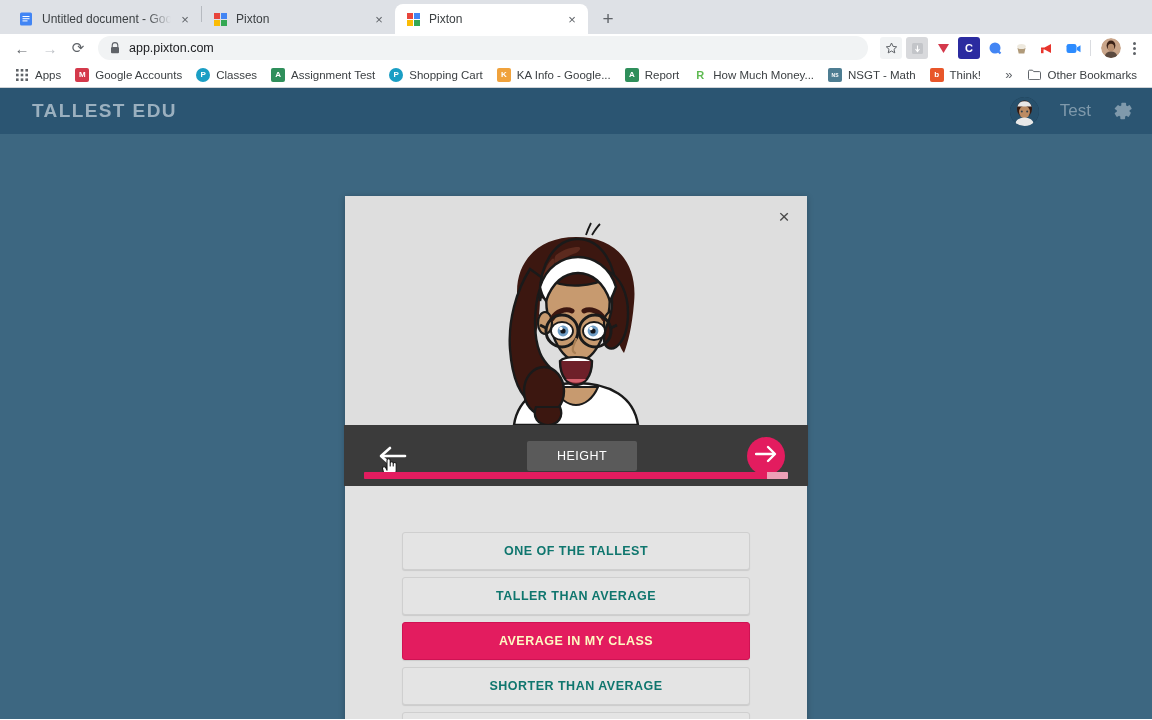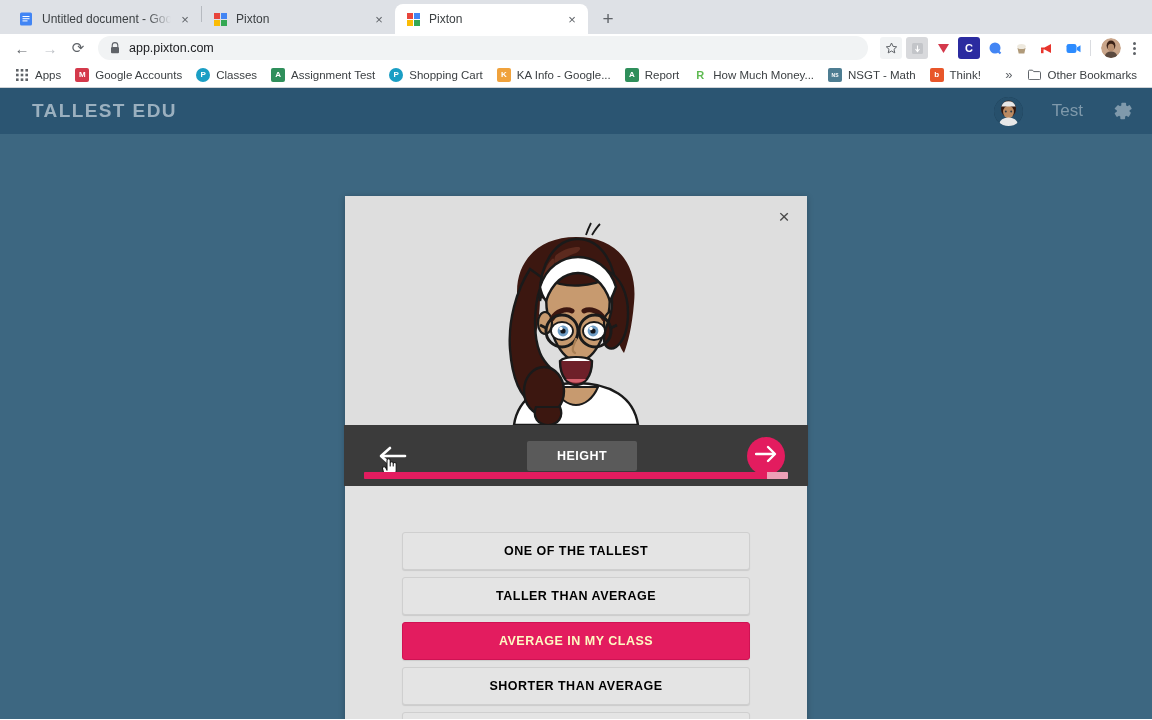--- a/index.html
+++ b/index.html
@@ -106,21 +106,21 @@
   }
   .app-header {
     height: 46px; background: #2b5572; display: flex;
     align-items: center; padding: 0 18px 0 32px; position: relative; z-index: 3;
   }
   .brand {
     font-size: 19px; font-weight: bold; letter-spacing: 1.4px;
     color: #9bb0bf;
   }
   .header-spacer { flex: 1 1 auto; }
-  .header-user { display: flex; align-items: center; gap: 29px; }
+  .header-user { display: flex; align-items: center; gap: 21px; }
   .header-avatar {
     width: 29px; height: 29px; border-radius: 50%; overflow: hidden;
     background: #1f3f56;
   }
   .header-name { font-size: 17px; color: #7f99ab; }
   .gear { width: 22px; height: 22px; color: #7f99ab; }
 
   
   .modal {
     position: absolute; left: 345px; top: 108px;
@@ -150,21 +150,21 @@
   }
   .bar-left {
     width: 56px; display: flex; align-items: center;
     justify-content: center; position: relative; margin-left: 20px;
   }
   .arrow-left-svg { width: 30px; height: 26px; }
   .hand-cursor { position: absolute; left: 18px; top: 14px; width: 17px; height: 22px; }
   .bar-center { flex: 1 1 auto; display: flex; justify-content: center; }
   .height-chip {
     background: #5a5a5a; color: #ffffff; font-size: 12.5px;
-    font-weight: bold; letter-spacing: .5px;
+    font-weight: normal; letter-spacing: .5px;
     padding: 8px 30px; border-radius: 2px; margin-left: 16px;
   }
   .bar-right { width: 80px; display: flex; justify-content: center; }
   .next-circle {
     width: 38px; height: 38px; border-radius: 50%; background: #e31c5f;
     display: flex; align-items: center; justify-content: center;
     margin-right: 4px;
   }
   .progress-track {
     position: absolute; left: 20px; right: 20px; bottom: 7px;
@@ -175,21 +175,21 @@
   .progress-tail { background: #eda0b7; height: 100%; flex: 1 1 auto; }
 
   .modal-body {
     position: absolute; left: 0; top: 290px; width: 462px; height: 302px;
     background: #e2e2e2; padding: 46px 57px 0 57px;
   }
   .option {
     height: 38px; background: #e4e4e4; border: 1px solid #cfcfcf;
     border-radius: 3px; display: flex; align-items: center;
     justify-content: center; font-size: 12.5px; font-weight: bold;
-    letter-spacing: .5px; color: #000000; margin-bottom: 7px;
+    letter-spacing: .5px; color: #0f766e; margin-bottom: 7px;
     box-shadow: 0 1px 1px rgba(0,0,0,.10);
   }
   .option.selected {
     background: #e31c5f; border-color: #cf1253; color: #fef9c3;
   }
 </style>
 </head>
 <body>
 
 <div class="browser-chrome">

